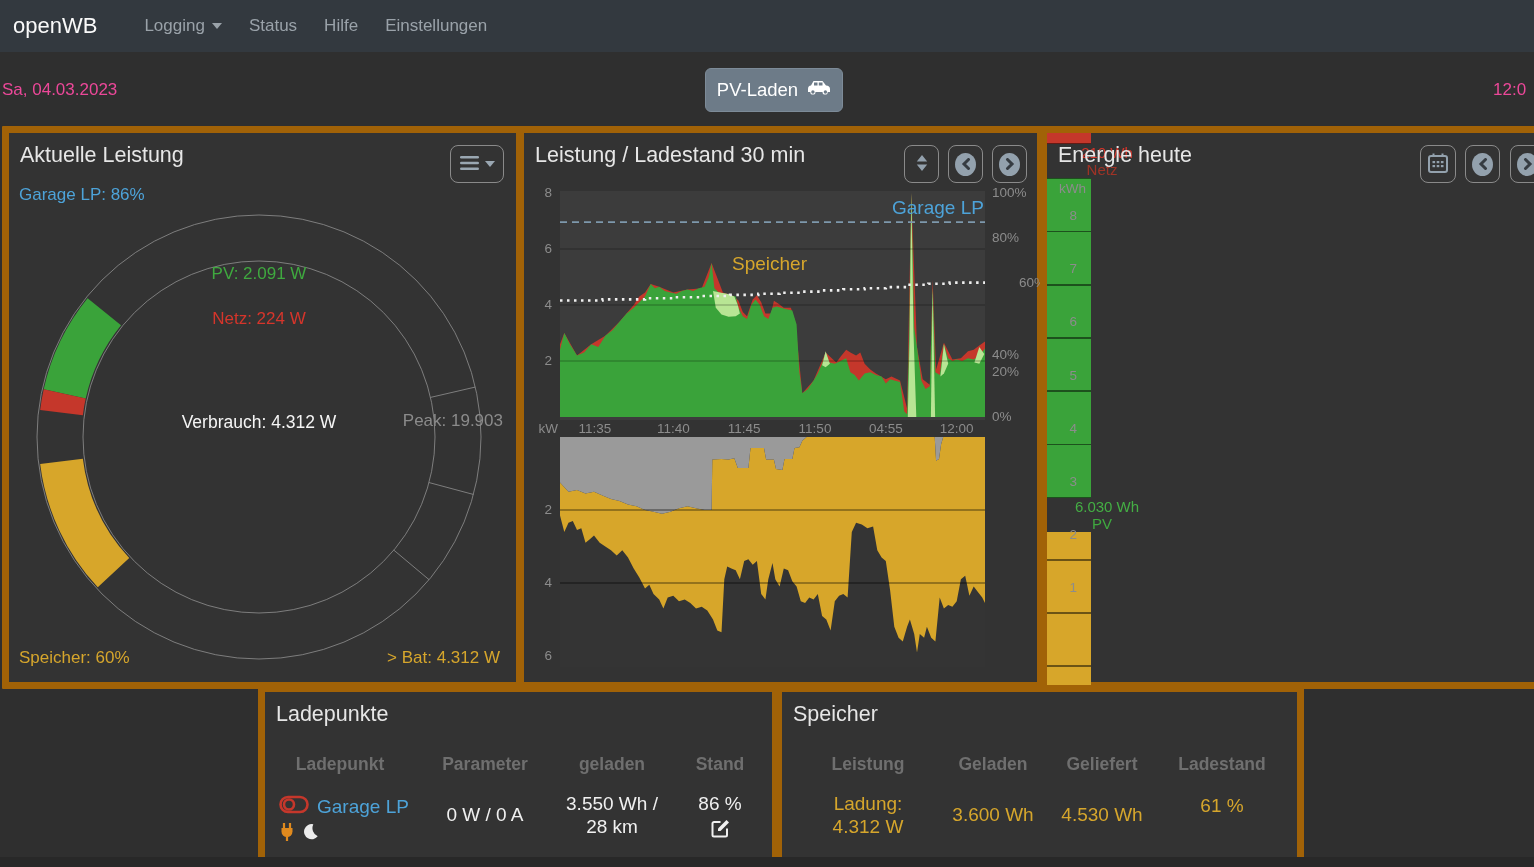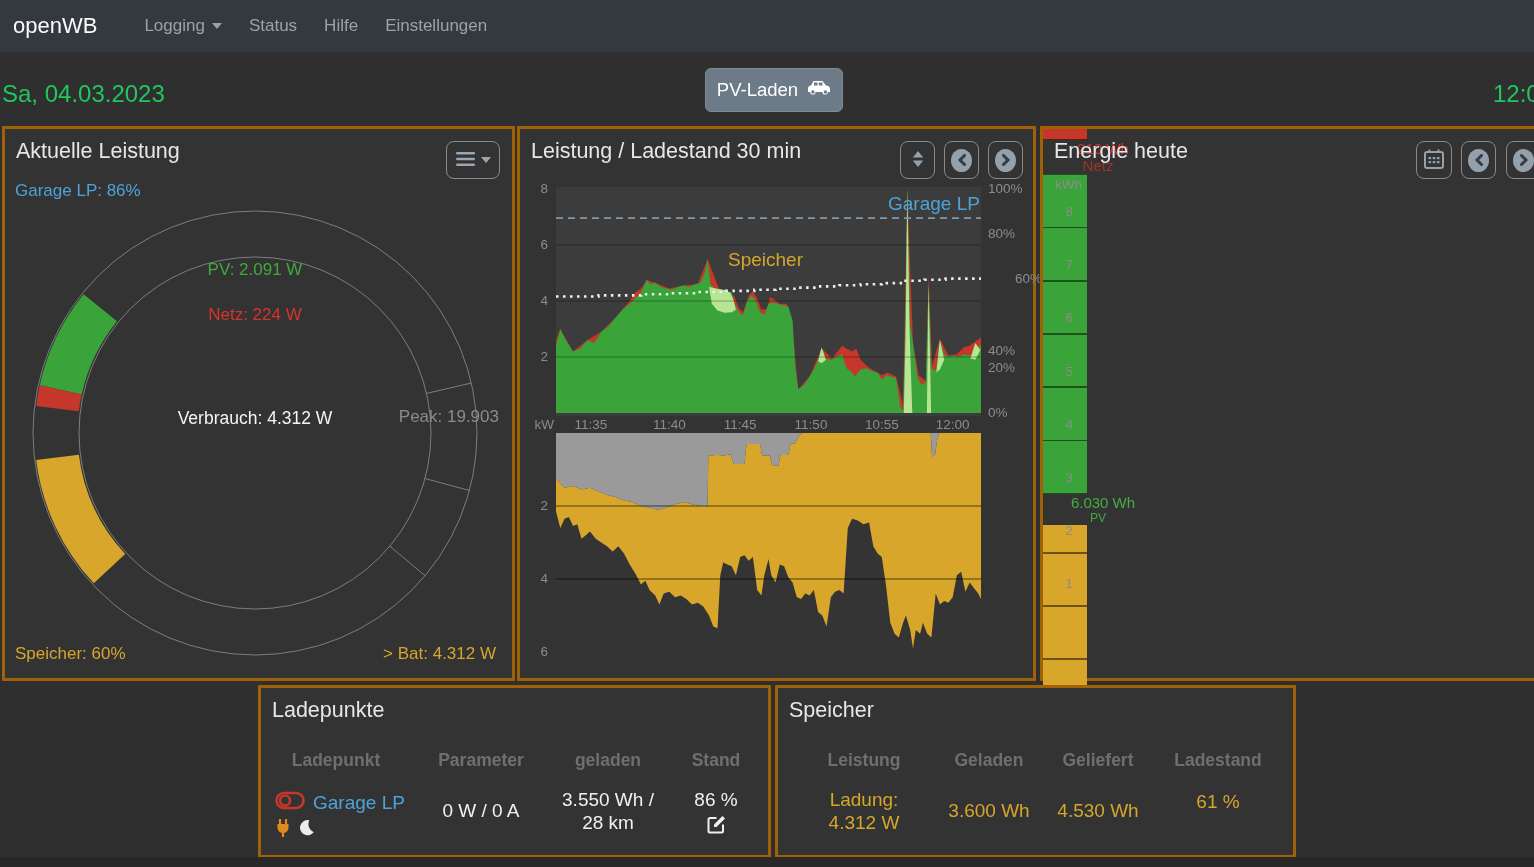--- a/index.html
+++ b/index.html
@@ -5,25 +5,25 @@
   html,body{margin:0;padding:0}
   body{position:relative;width:1534px;height:867px;background:#2f2f2f;overflow:hidden;
        font-family:"Liberation Sans",sans-serif;color:#e6e6e6}
   .navbar{position:absolute;left:0;top:0;width:1534px;height:52px;background:#33393f;
           display:flex;align-items:center}
   .brand{color:#fafafa;font-size:22px;margin-left:13px}
   .nav{display:flex;margin-left:47px;gap:27px;align-items:center}
   .navitem{color:#9aa2a9;font-size:17px;display:flex;align-items:center;gap:7px;cursor:pointer}
   .caret{width:0;height:0;border-left:5px solid transparent;border-right:5px solid transparent;
          border-top:6px solid #9aa2a9;display:inline-block}
-  .datetext{position:absolute;font-size:24px;color:#22c55e}
+  .datetext{position:absolute;font-size:17px;color:#ec4899}
   .modebtn{position:absolute;left:705px;top:68px;width:136px;height:42px;background:#6d7b88;
            border:1px solid #7d8b98;border-radius:6px;color:#fff;font-size:18.5px;
            display:flex;align-items:center;justify-content:center;gap:9px;cursor:pointer}
-  .panel{position:absolute;background:#333333;border:3px solid #a16207;border-radius:1px}
+  .panel{position:absolute;background:#333333;border:7px solid #a16207;border-radius:1px}
   .ptitle{position:absolute;left:11px;top:10px;font-size:21.5px;color:#e6e6e6}
   .obtn{position:absolute;top:12px;height:38px;border:1px solid #8a8a8a;border-radius:8px;
         background:transparent;display:flex;align-items:center;justify-content:center;gap:6px;cursor:pointer}
   .circ{width:23px;height:23px;border-radius:50%;background:#93a1ad;display:flex;
         align-items:center;justify-content:center}
   .tick{position:absolute;color:#8c8c8c;font-size:13.5px;line-height:18px}
   .chartsvg{position:absolute}
   .ovl{position:absolute;font-size:17px}
   .thead{position:absolute;font-size:17.5px;font-weight:bold;color:#6f6f6f;text-align:center}
   .tcell{position:absolute;font-size:19px;color:#f0f0f0;text-align:center;line-height:22px}
@@ -148,21 +148,21 @@
     <div class="tick" style="left: 468px; top: 51px; width: 42px;">100%</div>
     <div class="tick" style="left: 468px; top: 95.8px; width: 42px;">80%</div>
     <div class="tick" style="left: 468px; top: 140.6px; width: 42px; margin-left: 27px;">60%</div>
     <div class="tick" style="left: 468px; top: 185.4px; width: 42px; margin-top: 28px;">40%</div>
     <div class="tick" style="left: 468px; top: 230.2px; width: 42px;">20%</div>
     <div class="tick" style="left: 468px; top: 275px; width: 42px;">0%</div>
     <div class="tick" style="left: 54.5px; top: 287px; width: 48px; text-align: left;">11:35</div>
     <div class="tick" style="left: 125.333px; top: 287px; width: 48px; text-align: center;">11:40</div>
     <div class="tick" style="left: 196.167px; top: 287px; width: 48px; text-align: center;">11:45</div>
     <div class="tick" style="left: 267px; top: 287px; width: 48px; text-align: center;">11:50</div>
-    <div class="tick" style="left: 337.833px; top: 287px; width: 48px; text-align: center;">10:55</div>
+    <div class="tick" style="left: 337.833px; top: 287px; width: 48px; text-align: center;">04:55</div>
     <div class="tick" style="left: 408.667px; top: 287px; width: 48px; text-align: center;">12:00</div>
     <div class="tick" style="left: 0px; top: 368px; width: 28px; text-align: right;">2</div>
     <div class="tick" style="left: 0px; top: 441px; width: 28px; text-align: right;">4</div>
     <div class="tick" style="left: 0px; top: 514px; width: 28px; text-align: right;">6</div>
   </div>
 
 <div class="panel" id="panel-energie" style="left:1040px;top:126px;width:505px;height:549px">
   <div class="ptitle">Energie heute</div>
   <button class="obtn" style="left:373px;width:36px">
     <span><svg width="22" height="22" viewBox="0 0 22 22">
@@ -194,21 +194,21 @@
           <path d="M2.5 1.5 7 6l-4.5 4.5" stroke="#363c42" stroke-width="3" fill="none" stroke-linecap="round"></path>
         </svg>
       </span>
   </button>
   <div class="tick" style="left:12px;top:47px">kWh</div>
 <div style="left: 64px; top: 497.8px; width: 44px; height: 11.2px; background-color: rgb(197, 55, 43); background-image: repeating-linear-gradient(to top, rgba(0, 0, 0, 0.5) 0px, rgba(0, 0, 0, 0.5) 1.3px, transparent 1.3px, transparent 53.1px);"></div>
     <div style="left: 26px; top: 471.8px; width: 120px; text-align: center; font-size: 15px; color: rgb(213, 53, 43);">210 Wh</div>
     <div style="left: 31px; top: 516px; width: 110px; text-align: center; font-size: 15px; color: rgb(160, 51, 38);">Netz</div>
     <div style="left: 136.5px; top: 188.8px; width: 44px; height: 320.2px; background-color: rgb(58, 163, 58); background-image: repeating-linear-gradient(to top, rgba(0, 0, 0, 0.5) 0px, rgba(0, 0, 0, 0.5) 1.3px, transparent 1.3px, transparent 53.1px);"></div>
     <div style="left: 98.5px; top: 162.8px; width: 120px; text-align: center; font-size: 15px; color: rgb(68, 174, 68);">6.030 Wh</div>
-    <div style="left: 103.5px; top: 516px; width: 110px; text-align: center; font-size: 12px; color: rgb(63, 169, 63);">PV</div>
+    <div style="left: 103.5px; top: 516px; width: 110px; text-align: center; font-size: 15px; color: rgb(63, 169, 63);">PV</div>
     <div style="left: 209px; top: 268.5px; width: 44px; height: 240.5px; background-color: rgb(215, 166, 42); background-image: repeating-linear-gradient(to top, rgba(0, 0, 0, 0.5) 0px, rgba(0, 0, 0, 0.5) 1.3px, transparent 1.3px, transparent 53.1px);"></div>
     <div style="left: 171px; top: 242.5px; width: 120px; text-align: center; font-size: 15px; color: rgb(214, 166, 44);">4.530 Wh</div>
     <div style="left: 176px; top: 516px; width: 110px; text-align: center; font-size: 15px; color: rgb(214, 166, 44);">Bat &gt;</div>
     <div style="left: 281.5px; top: 500.5px; width: 44px; height: 8.5px; background-color: rgb(168, 220, 130); background-image: repeating-linear-gradient(to top, rgba(0, 0, 0, 0.5) 0px, rgba(0, 0, 0, 0.5) 1.3px, transparent 1.3px, transparent 53.1px);"></div>
     <div style="left: 243.5px; top: 474.5px; width: 120px; text-align: center; font-size: 15px; color: rgb(228, 237, 214);">160 Wh</div>
     <div style="left: 248.5px; top: 516px; width: 110px; text-align: center; font-size: 15px; color: rgb(180, 217, 142);">Export</div>
     <div style="left: 354px; top: 317.8px; width: 44px; height: 191.2px; background-color: rgb(215, 166, 42); background-image: repeating-linear-gradient(to top, rgba(0, 0, 0, 0.5) 0px, rgba(0, 0, 0, 0.5) 1.3px, transparent 1.3px, transparent 53.1px);"></div>
     <div class="tick" style="left: 0px; top: 445.9px; width: 30px; text-align: right;">1</div>
     <div class="tick" style="left: 0px; top: 392.8px; width: 30px; text-align: right;">2</div>
     <div class="tick" style="left: 0px; top: 339.7px; width: 30px; text-align: right;">3</div>

